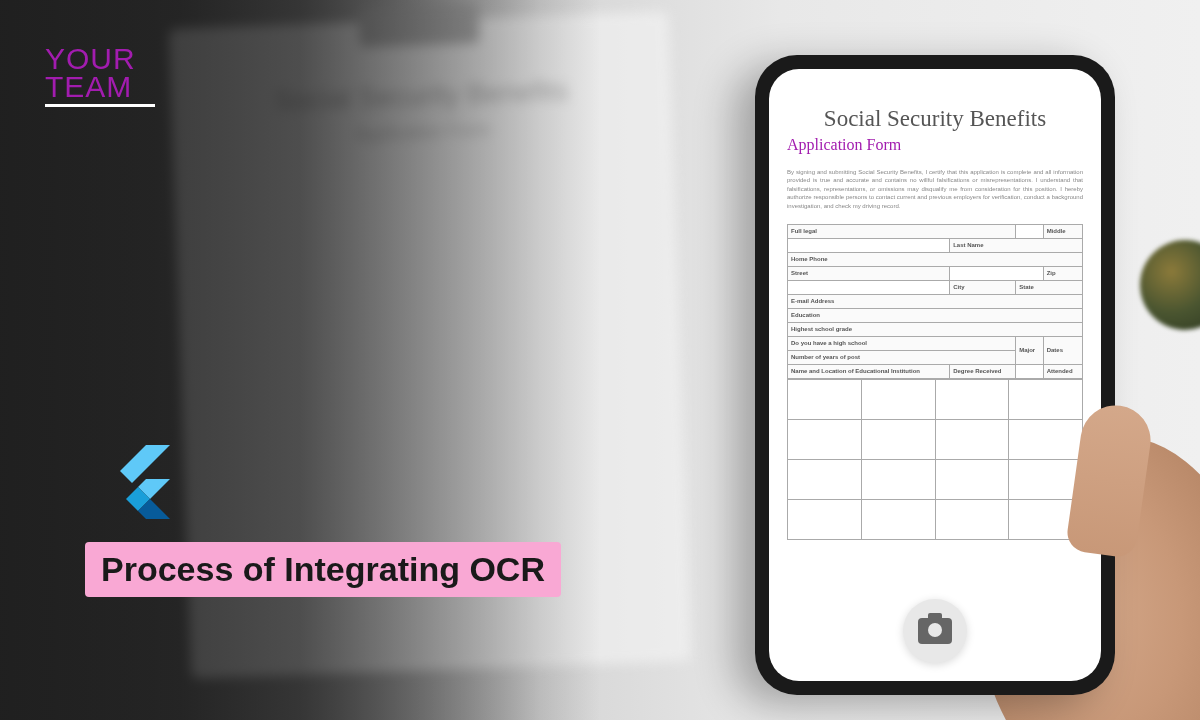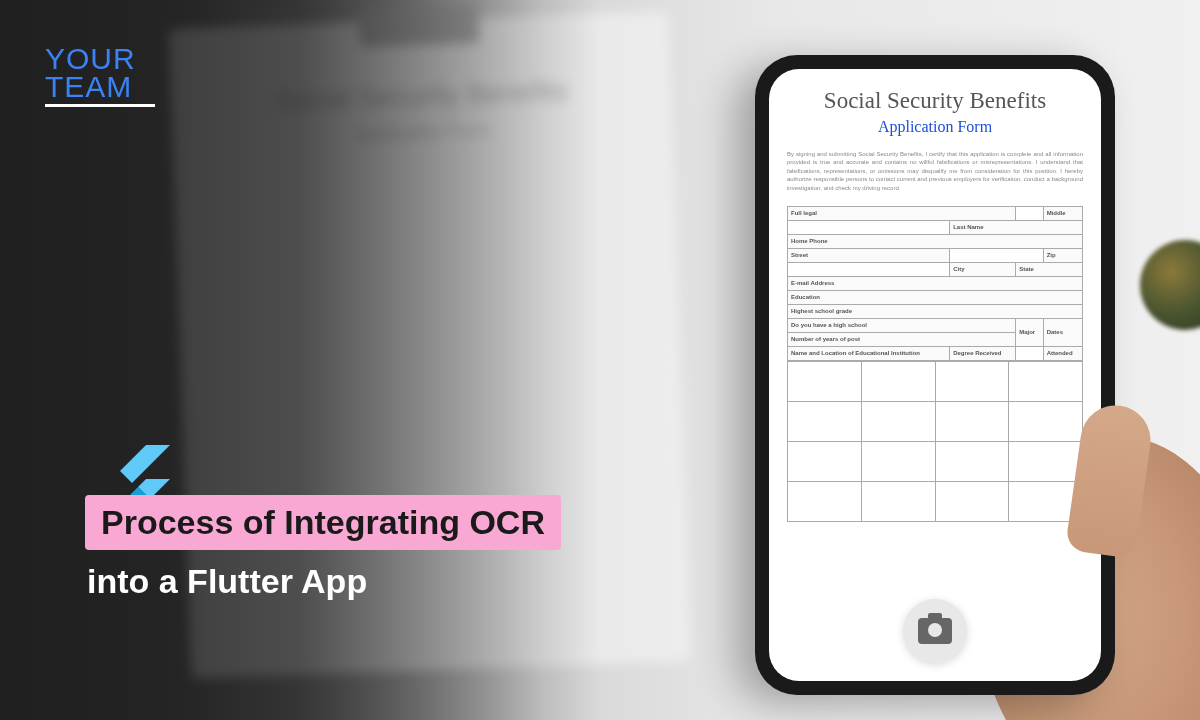--- a/index.html
+++ b/index.html
@@ -66,21 +66,21 @@
       font-size: 18px;
       color: #999;
     }
     
     
     .logo {
       position: absolute;
       top: 45px;
       left: 45px;
       z-index: 10;
-      color: #3b82f6;
+      color: #a21caf;
     }
     
     .logo-text {
       font-family: Arial, sans-serif;
       font-size: 30px;
       line-height: 0.92;
       letter-spacing: 1px;
     }
     
     .logo-line1 { font-weight: 300; }
@@ -180,35 +180,35 @@
       box-shadow: -20px 10px 40px rgba(0,0,0,0.3);
     }
     
     .phone-screen {
       width: 100%;
       height: 100%;
       background: #fff;
       border-radius: 30px;
       overflow: hidden;
       position: relative;
-      padding: 11px 18px;
+      padding: 29px 18px;
     }
     
     .phone-doc-title {
       text-align: center;
       font-size: 23px;
       color: #555;
       font-family: 'Times New Roman', serif;
       margin-top: 8px;
     }
     
     .phone-doc-subtitle {
-      text-align: center;
+      text-align: left;
       font-size: 16px;
-      color: #1d4ed8;
+      color: #a21caf;
       font-family: 'Times New Roman', serif;
       margin-top: 4px;
       margin-bottom: 14px;
     }
     
     .phone-doc-paragraph {
       font-size: 6px;
       color: #888;
       line-height: 1.4;
       margin-bottom: 14px;
@@ -343,21 +343,20 @@
   <svg viewBox="0 0 60 74" width="60" height="74">
     <path d="M 36 0 L 60 0 L 22 38 L 10 26 Z" fill="#5fc9f8"></path>
     <path d="M 36 34 L 60 34 L 40 54 L 28 42 Z" fill="#5fc9f8"></path>
     <path d="M 28 42 L 40 54 L 28 66 L 16 54 Z" fill="#1a9fd9"></path>
     <path d="M 40 54 L 60 74 L 36 74 L 28 66 Z" fill="#075b9a"></path>
   </svg>
 </div>
 
 <div class="headline">
   <div class="headline-highlighted">Process of Integrating OCR</div>
-  <div class="headline-plain">into a Flutter App</div>
 </div>
 
 <div class="hand"></div>
 
 <div class="phone-container">
   <div class="phone">
     <div class="phone-screen">
       <div class="phone-doc-title">Social Security Benefits</div>
       <div class="phone-doc-subtitle">Application Form</div>
       <div class="phone-doc-paragraph">By signing and submitting Social Security Benefits, I certify that this application is complete and all information provided is true and accurate and contains no willful falsifications or misrepresentations. I understand that falsifications, representations, or omissions may disqualify me from consideration for this position. I hereby authorize responsible persons to contact current and previous employers for verification, conduct a background investigation, and check my driving record.</div>

